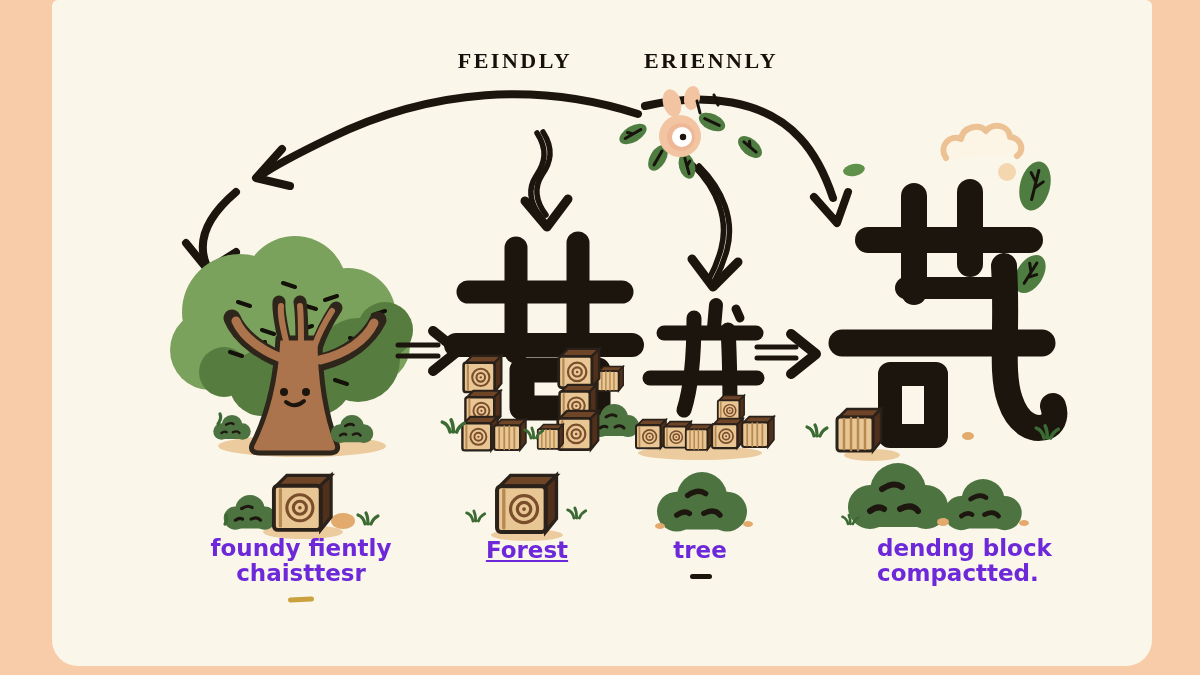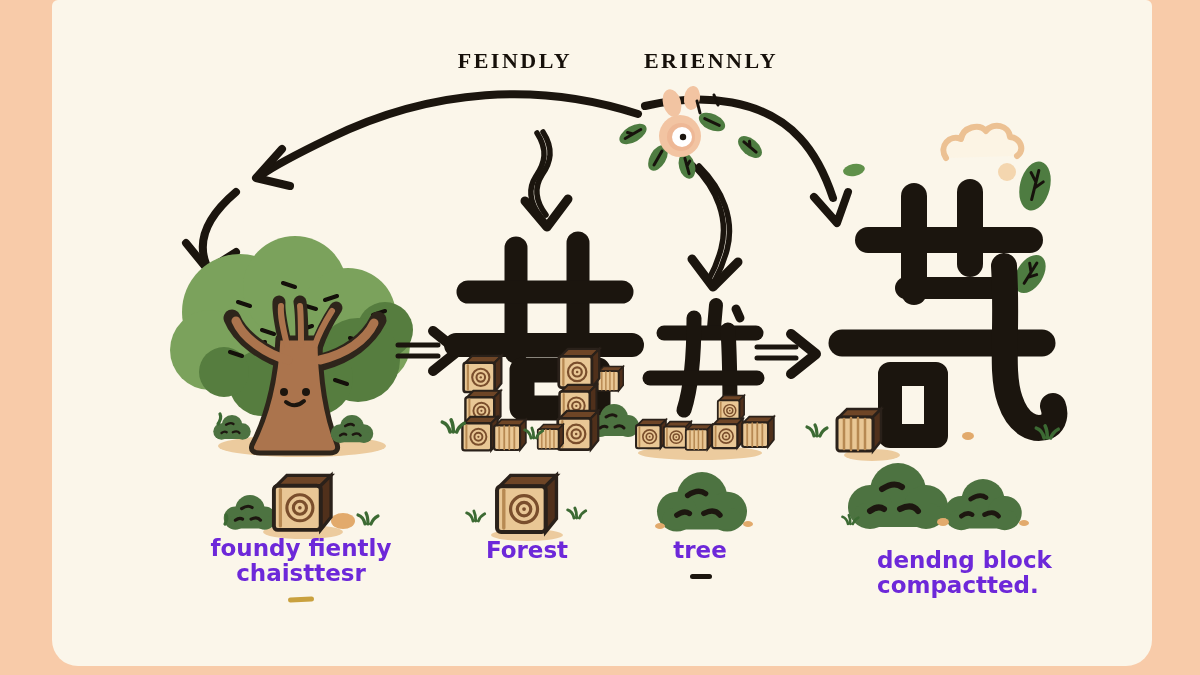--- a/index.html
+++ b/index.html
@@ -7,23 +7,23 @@
          font-family:"DejaVu Sans","Liberation Sans",sans-serif;}
   .canvas{position:absolute;left:52px;top:0;right:48px;bottom:9px;background:var(--canvas,#fbf6ea);
           border-radius:6px 6px 26px 26px;}
   svg.art{position:absolute;left:0;top:0;width:1200px;height:675px;}
   .title{position:absolute;top:48px;font-size:22px;font-weight:800;letter-spacing:2.5px;color:#16100a;
          transform:translateX(-50%);white-space:nowrap;font-family:Liberation Serif, serif;}
   .t-left{left:515px;}
   .t-right{left:711px;}
   .caption{position:absolute;font-size:23px;font-weight:700;line-height:1.08;color:#6d28d9;white-space:pre-line;}
   .c1{left:301px;top:536px;transform:translateX(-50%);text-align:center;}
-  .c2{left:527px;top:538px;transform:translateX(-50%);text-align:right;}
+  .c2{left:527px;top:538px;transform:translateX(-50%);text-align:right;text-decoration:underline;}
   .c3{left:700px;top:538px;transform:translateX(-50%);text-align:right;}
-  .c4{left:877px;top:536px;text-align:left;margin-top:12px;}
+  .c4{left:877px;top:536px;text-align:left;}
   
   .inkline{stroke:var(--ink,#1b150e);fill:none;stroke-linecap:round;stroke-linejoin:round;}
   .inkfill{fill:var(--ink,#1b150e);}
   .wface{fill:var(--wood_face,#e9c795);stroke:#2a211a;stroke-width:3;}
   .wside{fill:var(--wood_side,#6e4526);stroke:#2a211a;stroke-width:2.5;}
   .wside2{fill:#50301b;stroke:#2a211a;stroke-width:2.5;}
   .wring{fill:none;stroke:var(--wood_ring,#7a4e2c);stroke-width:2.4;}
   .wringf{fill:var(--wood_ring,#7a4e2c);}
   .wgrain{stroke:#b78952;stroke-width:2.5;fill:none;stroke-linecap:round;}
   .bfill{fill:var(--bush,#4d7341);}

